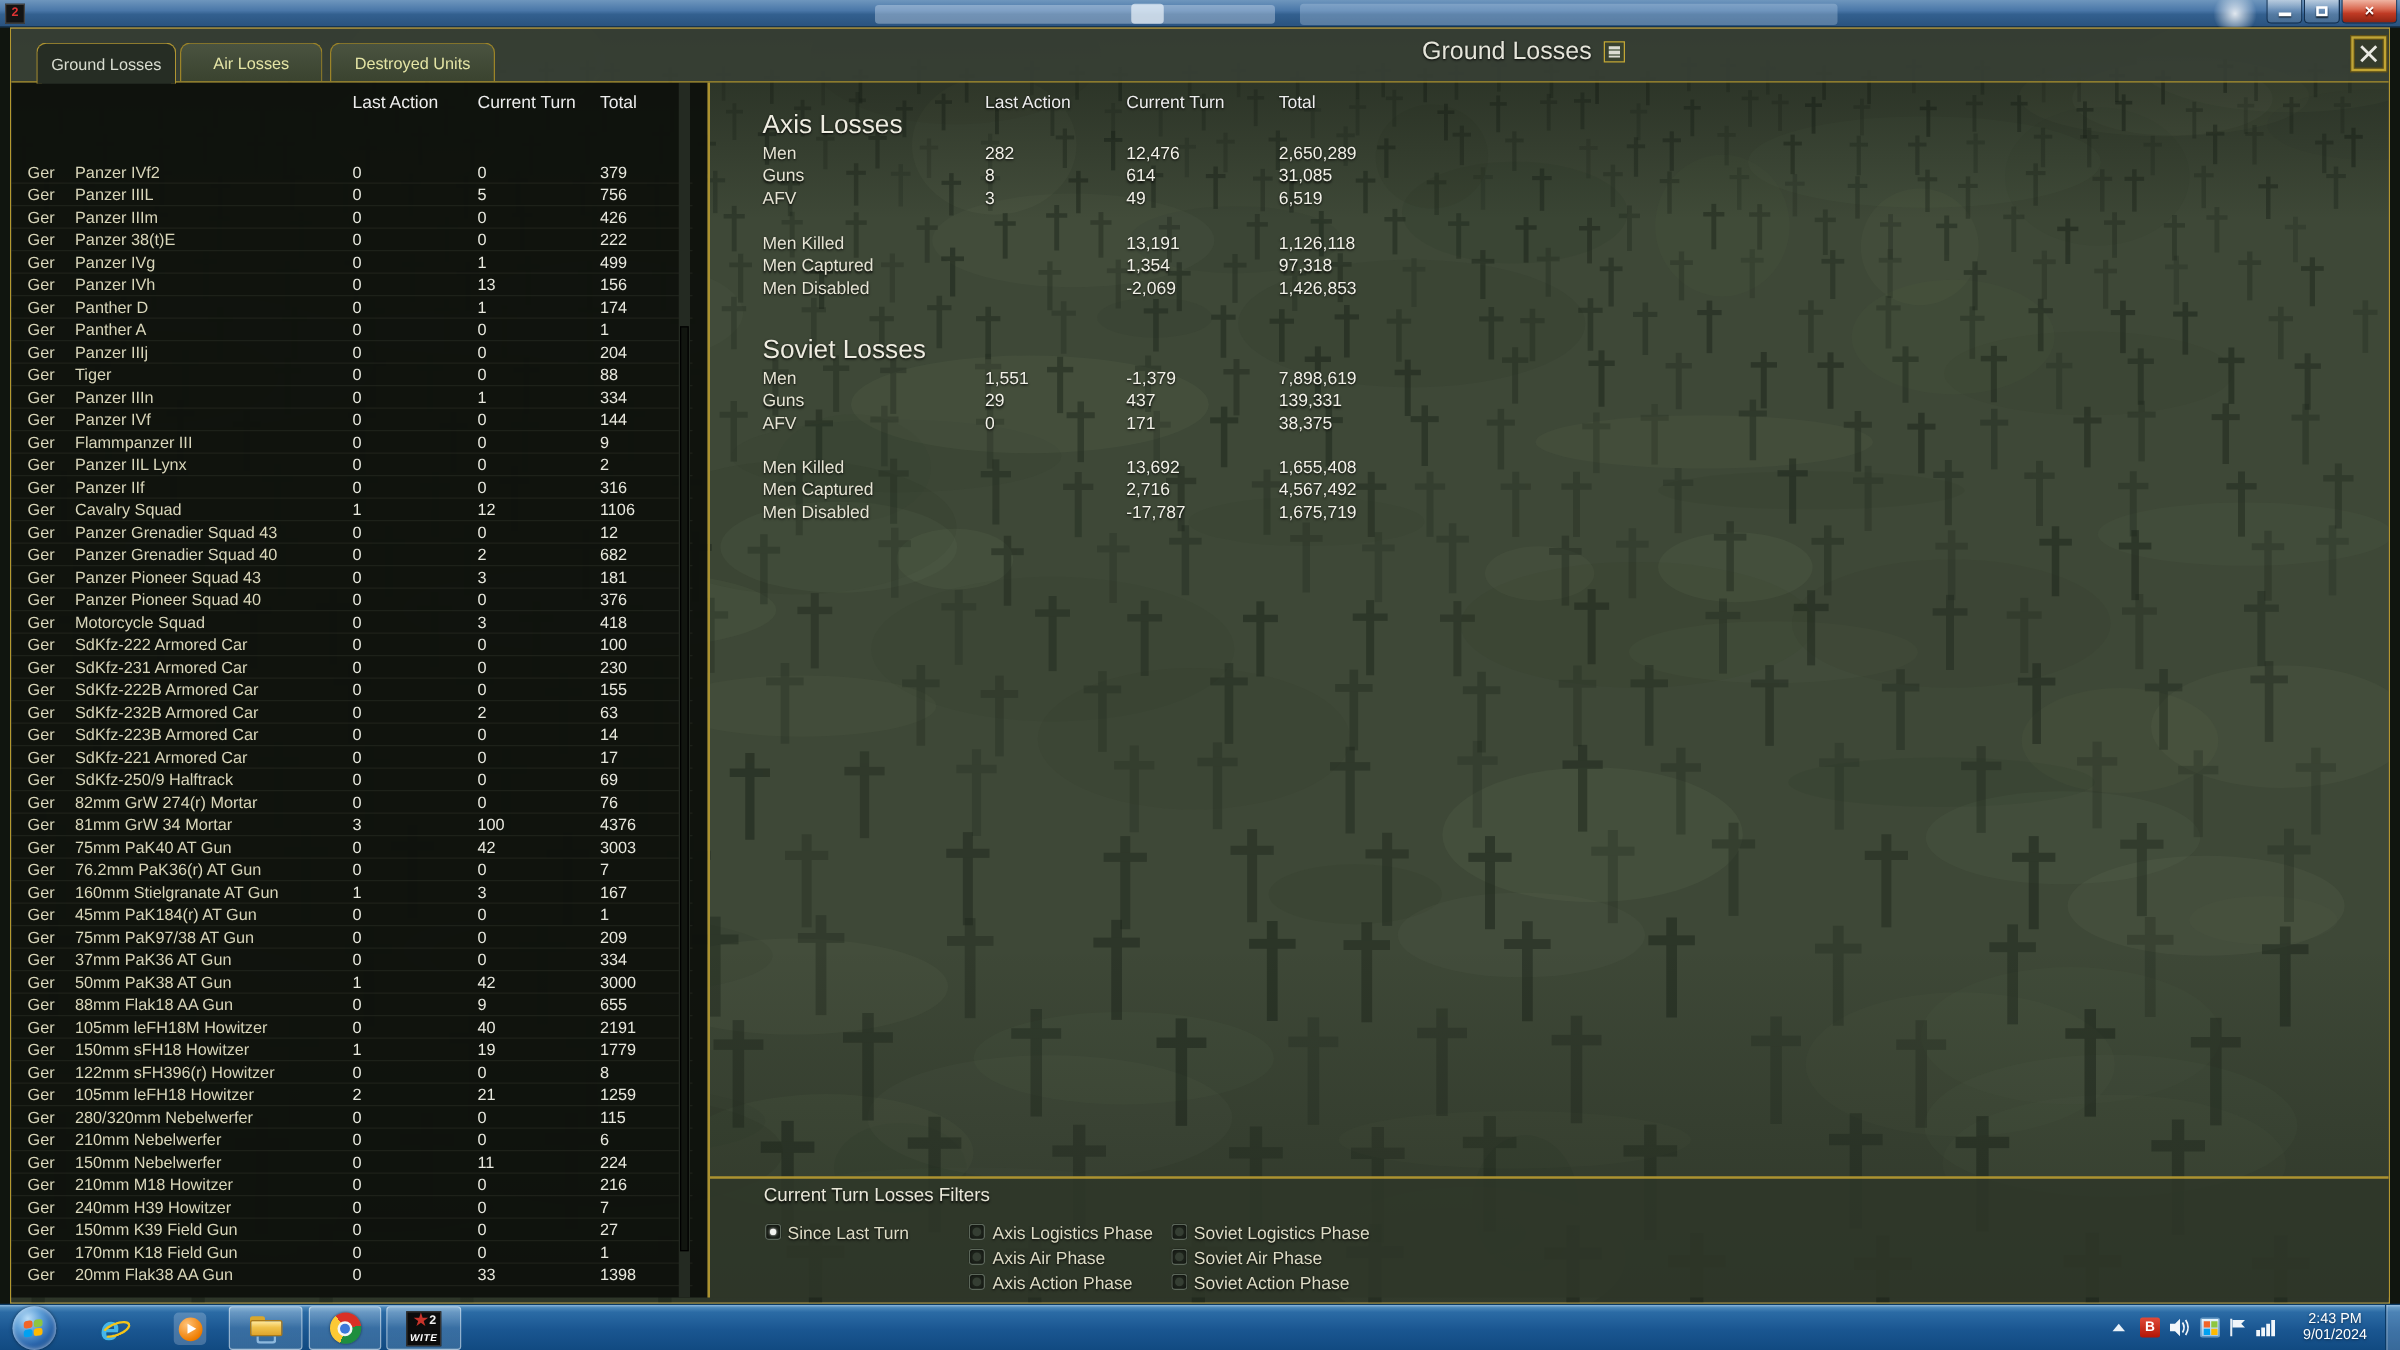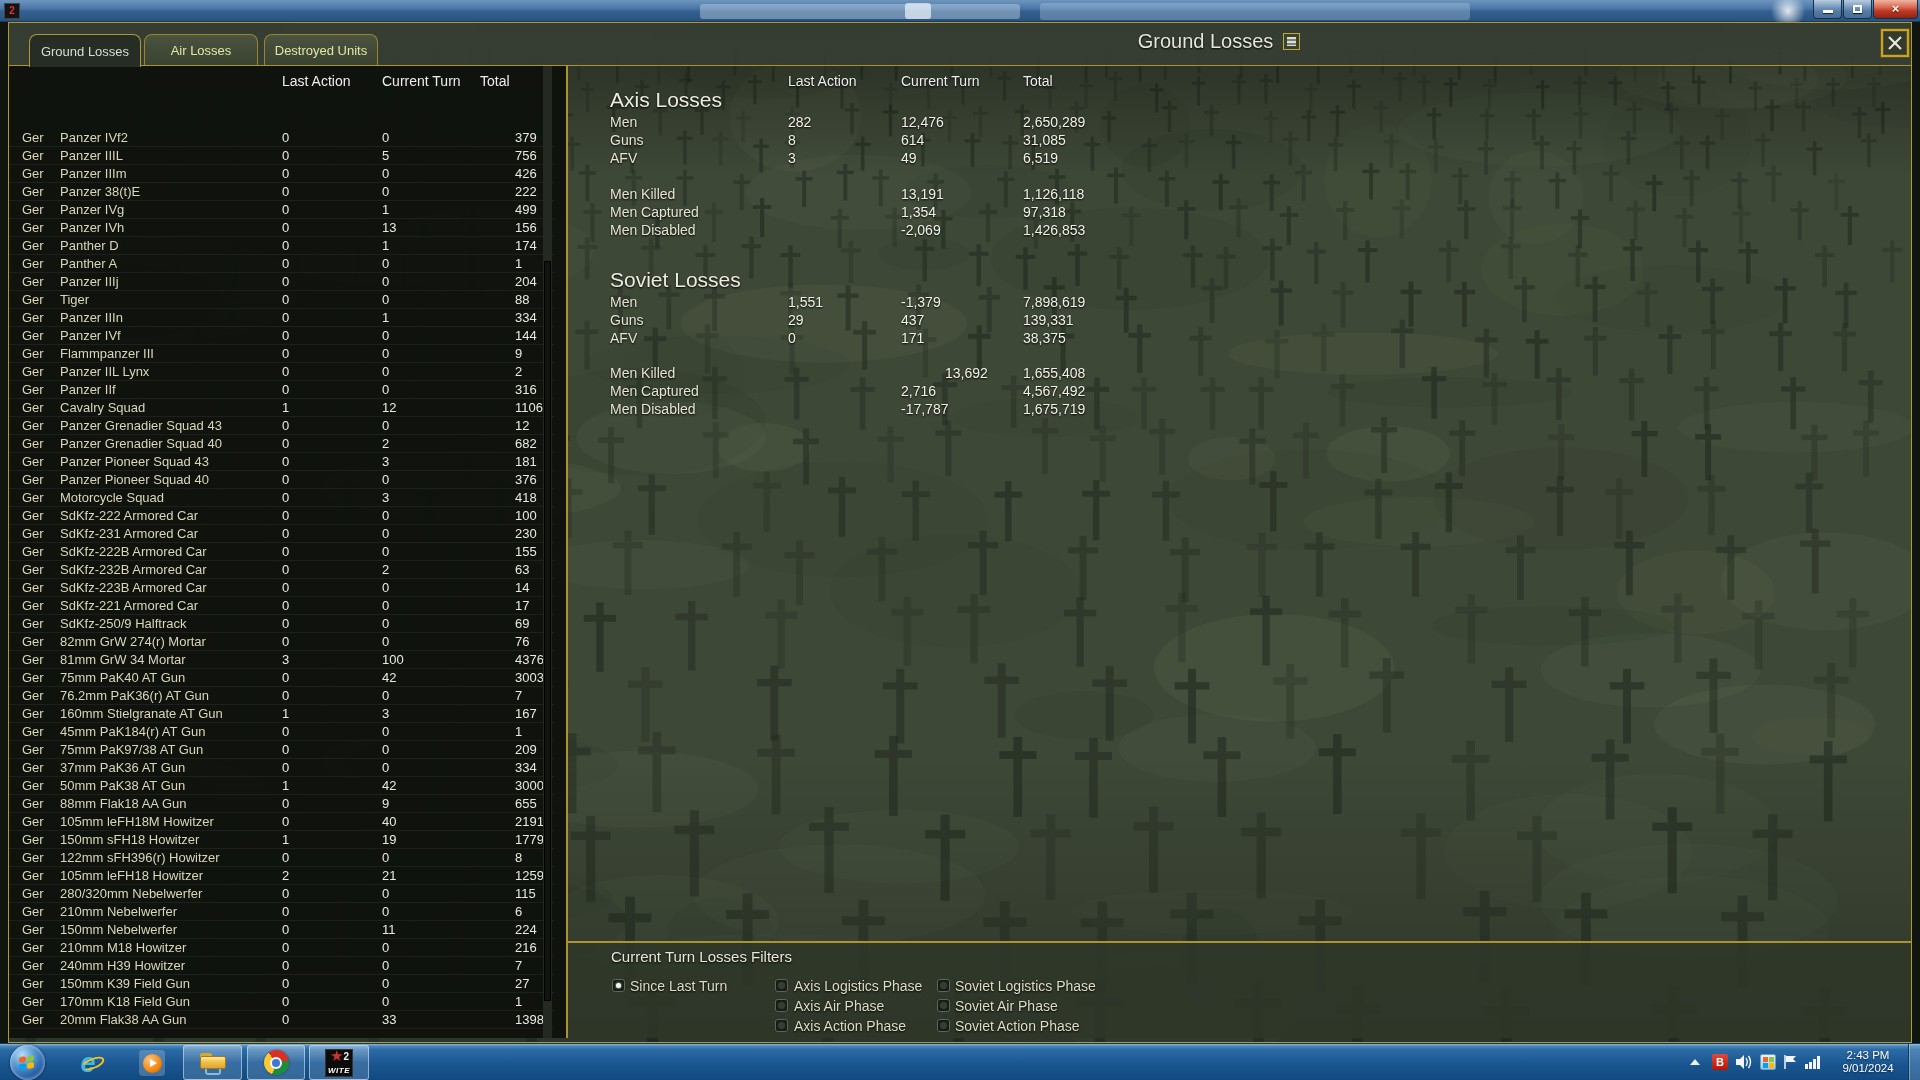--- a/index.html
+++ b/index.html
@@ -56,21 +56,21 @@
     background:#343b2c;display:flex;align-items:center;justify-content:center;cursor:pointer;}
 
   
   .table-panel{position:absolute;left:0;top:43px;width:557px;height:972px;background:rgba(14,18,12,.97);z-index:4;}
   .th{position:absolute;top:7px;font-size:14px;color:#ededed;}
   .th0{left:273px;} .th1{left:373px;} .th2{left:471px;}
   #unit-rows{position:absolute;left:0;top:63px;width:545px;}
   .urow{position:relative;height:18px;border-bottom:1px solid rgba(120,130,112,.13);font-size:13px;line-height:17px;}
   .urow span{position:absolute;top:0;white-space:nowrap;}
   .c0{left:13px;color:#d9d6ba;} .c1{left:51px;color:#d9d6ba;}
-  .c2{left:273px;color:#e9e9df;} .c3{left:373px;color:#e9e9df;} .c4{left:471px;color:#e9e9df;margin-left:35px;}
+  .c2{left:273px;color:#e9e9df;} .c3{left:373px;color:#e9e9df;} .c4{left:471px;color:#e9e9df;}
   .scrollbar{position:absolute;left:534px;top:0;width:9px;height:100%;background:#242a22;}
   .sb-thumb{position:absolute;left:1px;top:195px;width:7px;height:740px;background:#11150f;border:1px solid #000;}
 
   .vline{position:absolute;left:557px;top:43px;width:2px;height:972px;background:#ac9230;z-index:6;}
 
   
   .sum-h{position:absolute;top:50px;font-size:14px;color:#ededed;z-index:3;text-shadow:0 1px 2px #000;}
   .sh0{left:779px;} .sh1{left:892px;} .sh2{left:1014px;}
   #summary-layer{position:absolute;left:0;top:0;width:100%;height:100%;z-index:3;}
   .sec-title{position:absolute;font-size:21px;color:#eeece0;text-shadow:0 1px 2px #000;white-space:nowrap;}
@@ -2327,21 +2327,21 @@
         <g fill="#1c251b" opacity="0.377">
           <rect x="1810.3" y="965.3" width="10.6" height="99.2"></rect>
           <rect x="1792.6" y="983.0" width="46.1" height="9.7"></rect>
         </g>
       </svg>
     <div class="shade"></div>
 
     <div class="tabstrip" id="tabstrip">
         <div class="tab active" style="left: 20px; width: 112px;">Ground Losses</div>
         <div class="tab" style="left: 135px; width: 114px;">Air Losses</div>
-        <div class="tab" style="left: 255px; width: 114px;">Destroyed Units</div>
+        <div class="tab" style="left: 255px; width: 132px;">Destroyed Units</div>
       </div>
     <div class="hline-tabs"></div>
 
     <div class="dlg-title-wrap">
       <span class="dlg-title">Ground Losses</span>
       <span class="report-ico"></span>
     </div>
     <div class="close-x">
       <svg width="16" height="16">
         <line x1="2" y1="2" x2="14" y2="14" stroke="#e9e9e2" stroke-width="2.2"></line>
@@ -2744,21 +2744,21 @@
         <span class="sval" style="left: 1014px; top: 270px;">7,898,619</span>
         <span class="sval slab" style="left: 601px; top: 288px;">Guns</span>
         <span class="sval" style="left: 779px; top: 288px;">29</span>
         <span class="sval" style="left: 892px; top: 288px;">437</span>
         <span class="sval" style="left: 1014px; top: 288px;">139,331</span>
         <span class="sval slab" style="left: 601px; top: 306px;">AFV</span>
         <span class="sval" style="left: 779px; top: 306px;">0</span>
         <span class="sval" style="left: 892px; top: 306px;">171</span>
         <span class="sval" style="left: 1014px; top: 306px;">38,375</span>
         <span class="sval slab" style="left: 601px; top: 341px;">Men Killed</span>
-        <span class="sval" style="left: 892px; top: 341px; margin-left: 44px;">13,692</span>
+        <span class="sval" style="left: 892px; top: 341px;">13,692</span>
         <span class="sval" style="left: 1014px; top: 341px;">1,655,408</span>
         <span class="sval slab" style="left: 601px; top: 359px;">Men Captured</span>
         <span class="sval" style="left: 892px; top: 359px;">2,716</span>
         <span class="sval" style="left: 1014px; top: 359px;">4,567,492</span>
         <span class="sval slab" style="left: 601px; top: 377px;">Men Disabled</span>
         <span class="sval" style="left: 892px; top: 377px;">-17,787</span>
         <span class="sval" style="left: 1014px; top: 377px;">1,675,719</span>
       </div>
 
     <div class="hline-filt"></div>

